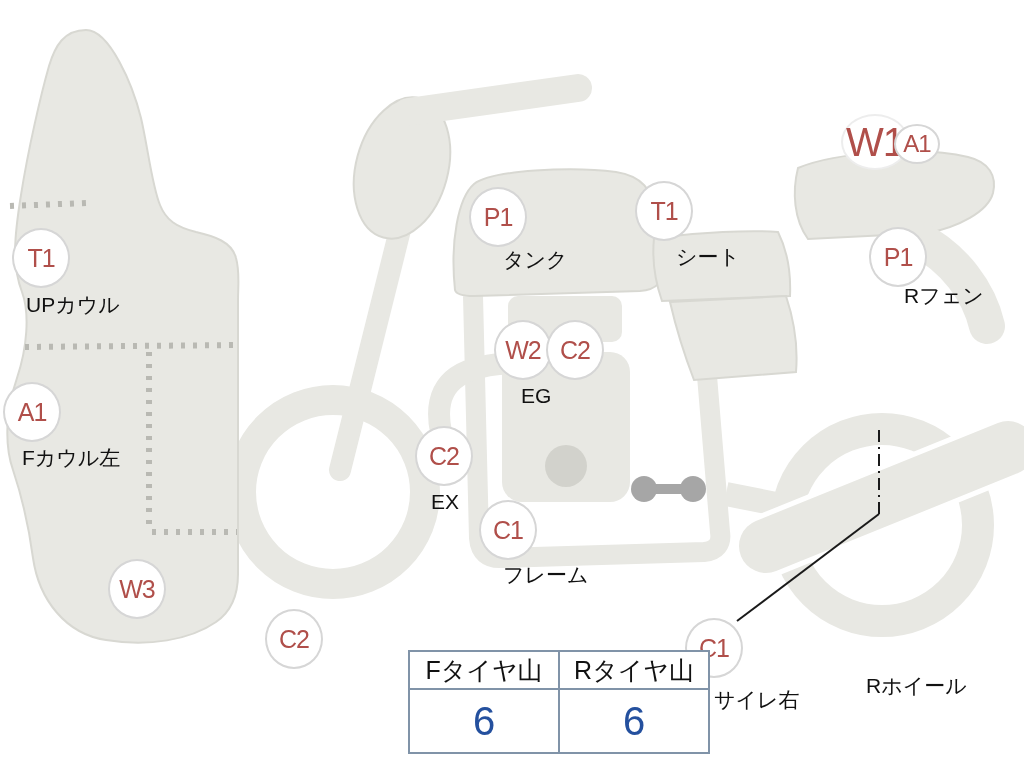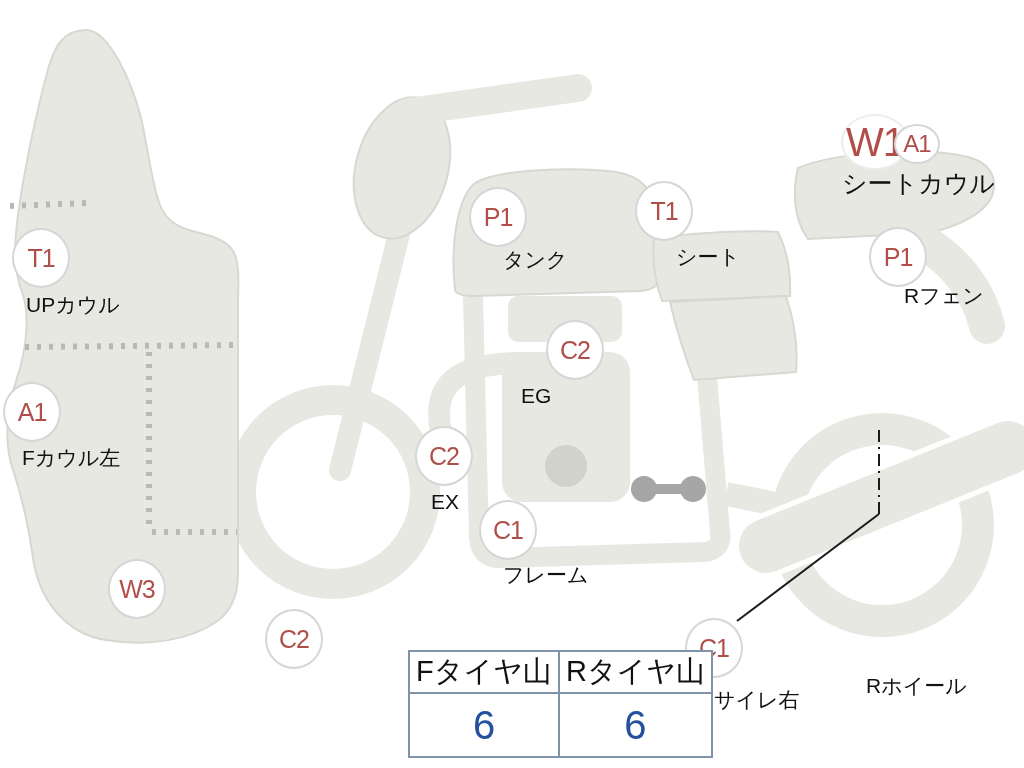--- a/index.html
+++ b/index.html
@@ -49,21 +49,21 @@
     background: #ffffff;
   }
   .tire-table th, .tire-table td {
     border: 2px solid var(--table-border, #8093a8);
     width: 136px;
     text-align: center;
     padding: 0 6px;
   }
   .tire-table th {
     height: 36px;
-    font-size: 29px;
+    font-size: 25px;
     font-weight: normal;
     color: #111111;
     white-space: nowrap;
   }
   .tire-table td {
     height: 62px;
     font-size: 40px;
     color: var(--value-blue, #24509e);
   }
 </style>
@@ -134,35 +134,35 @@
   <div class="badge" style="left:3px; top:382px">A1</div>
   <div class="part-name" style="left:22px; top:446px">Fカウル左</div>
 
   <div class="badge" style="left:108px; top:559px">W3</div>
 
   <div class="badge" style="left:265px; top:609px">C2</div>
 
   <div class="badge" style="left:469px; top:187px">P1</div>
   <div class="part-name" style="left:503px; top:248px">タンク</div>
 
+  <div class="badge" style="left:494px; top:320px">W2</div>
   <div class="badge" style="left:546px; top:320px">C2</div>
   <div class="part-name" style="left:521px; top:384px">EG</div>
 
   <div class="badge" style="left:415px; top:426px">C2</div>
   <div class="part-name" style="left:431px; top:490px">EX</div>
 
   <div class="badge" style="left:479px; top:500px">C1</div>
   <div class="part-name" style="left:503px; top:563px">フレーム</div>
 
   <div class="badge" style="left:635px; top:181px">T1</div>
   <div class="part-name" style="left:676px; top:245px">シート</div>
 
   <div class="badge big" style="left:841px; top:114px">W1</div>
   <div class="badge small" style="left:894px; top:124px">A1</div>
-  <div class="part-name sm" style="left:842px; top:170px">シートカウル</div>
 
   <div class="badge" style="left:869px; top:227px">P1</div>
   <div class="part-name" style="left:904px; top:284px">Rフェン</div>
 
   <div class="badge" style="left:685px; top:618px">C1</div>
   <div class="part-name" style="left:714px; top:688px">サイレ右</div>
 
   <div class="part-name" style="left:866px; top:674px">Rホイール</div>
 
   <table class="tire-table">

